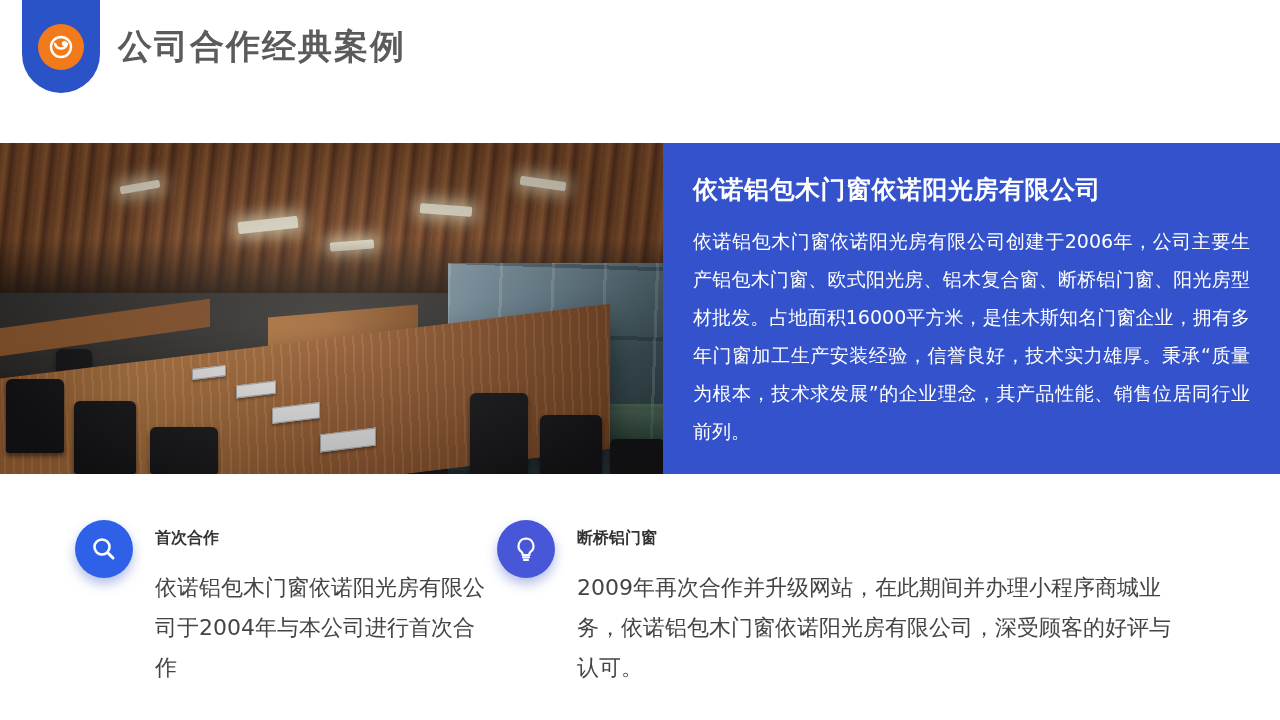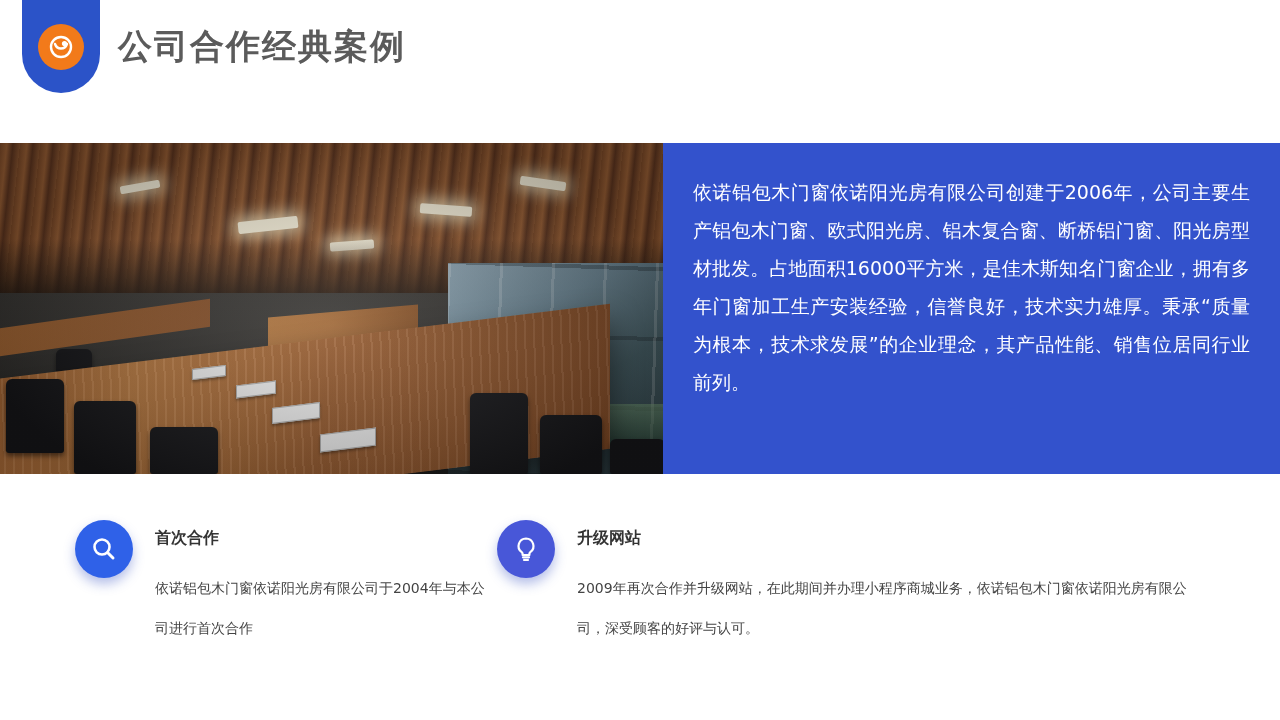--- a/index.html
+++ b/index.html
@@ -246,21 +246,21 @@
     position: absolute;
     left: 80px; top: 8px;
     font-size: 16px;
     font-weight: bold;
     color: #333333;
     font-family: "DejaVu Sans", "Liberation Sans", sans-serif;
   }
   .f-body {
     position: absolute;
     left: 80px; top: 48px;
-    font-size: 14px;
+    font-size: 22px;
     line-height: 40px;
     color: #444444;
     font-family: "DejaVu Sans", "Liberation Sans", sans-serif;
   }
   .feature.left  .f-body { width: 340px; }
   .feature.right .f-body { width: 610px; }
 </style>
 </head>
 <body>
 
@@ -302,20 +302,21 @@
     <div class="chair c1"></div>
     <div class="chair c2"></div>
     <div class="chair c3"></div>
     <div class="chair c4"></div>
     <div class="chair c5"></div>
     <div class="chair c6"></div>
     <div class="photo-shade"></div>
   </div>
 
   <div class="hero-text">
+    <h2 class="hero-title">依诺铝包木门窗依诺阳光房有限公司</h2>
     <p class="hero-body">依诺铝包木门窗依诺阳光房有限公司创建于2006年，公司主要生产铝包木门窗、欧式阳光房、铝木复合窗、断桥铝门窗、阳光房型材批发。占地面积16000平方米，是佳木斯知名门窗企业，拥有多年门窗加工生产安装经验，信誉良好，技术实力雄厚。秉承“质量为根本，技术求发展”的企业理念，其产品性能、销售位居同行业前列。</p>
   </div>
 </div>
 
 <div class="lower">
 
   <div class="feature left">
     <div class="f-icon">
       <svg width="28" height="28" viewBox="0 0 28 28" aria-hidden="true">
         <circle cx="12" cy="12" r="7.5" fill="none" stroke="#ffffff" stroke-width="2.6"></circle>
@@ -327,17 +328,17 @@
   </div>
 
   <div class="feature right">
     <div class="f-icon">
       <svg width="28" height="28" viewBox="0 0 28 28" aria-hidden="true">
         <path d="M14 3.5a7.5 7.5 0 0 0-4.3 13.6c.6.45.9 1 .9 1.7v1.2h6.8v-1.2c0-.7.3-1.25.9-1.7A7.5 7.5 0 0 0 14 3.5z" fill="none" stroke="#ffffff" stroke-width="2.2" stroke-linejoin="round"></path>
         <line x1="11" y1="22.3" x2="17" y2="22.3" stroke="#ffffff" stroke-width="2.2" stroke-linecap="round"></line>
         <line x1="12" y1="25" x2="16" y2="25" stroke="#ffffff" stroke-width="2.2" stroke-linecap="round"></line>
       </svg>
     </div>
-    <div class="f-title">升级网站</div>
+    <div class="f-title">断桥铝门窗</div>
     <div class="f-body">2009年再次合作并升级网站，在此期间并办理小程序商城业务，依诺铝包木门窗依诺阳光房有限公司，深受顾客的好评与认可。</div>
   </div>
 
 </div>
 
 </body></html>

